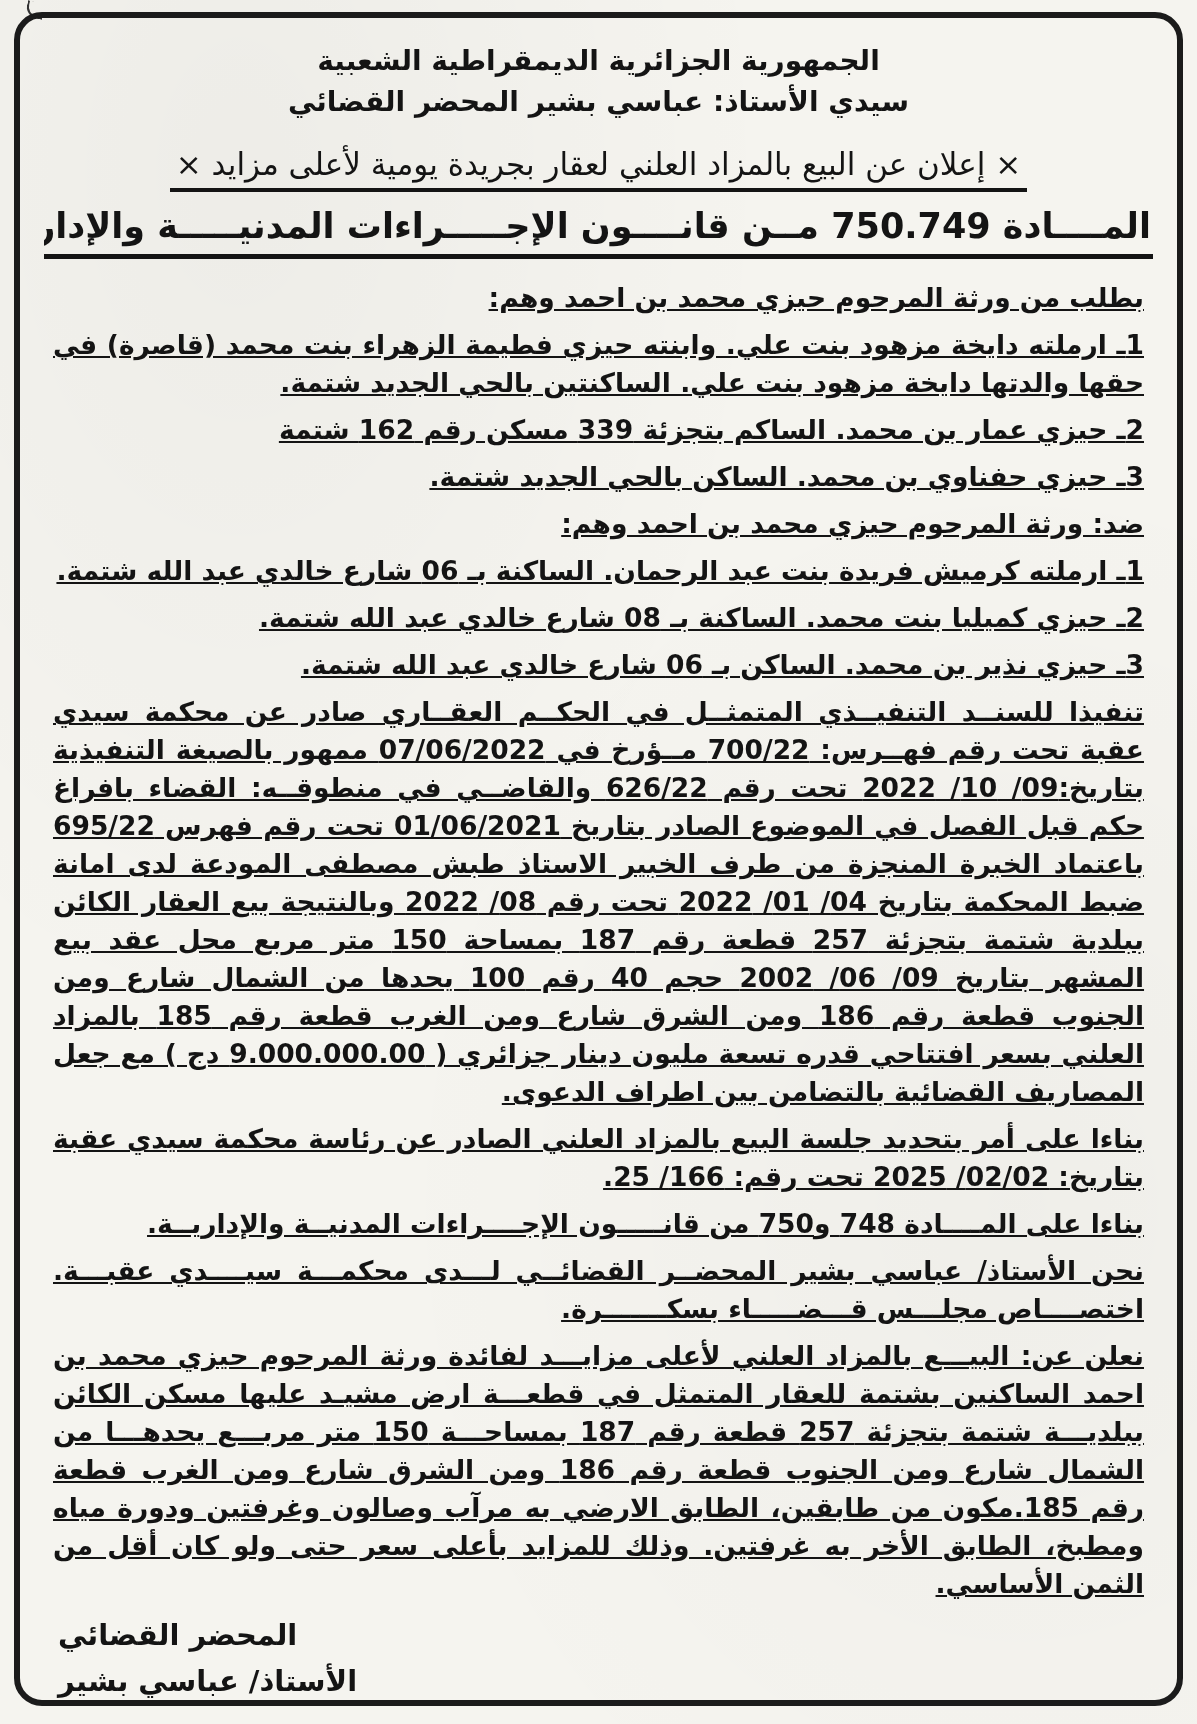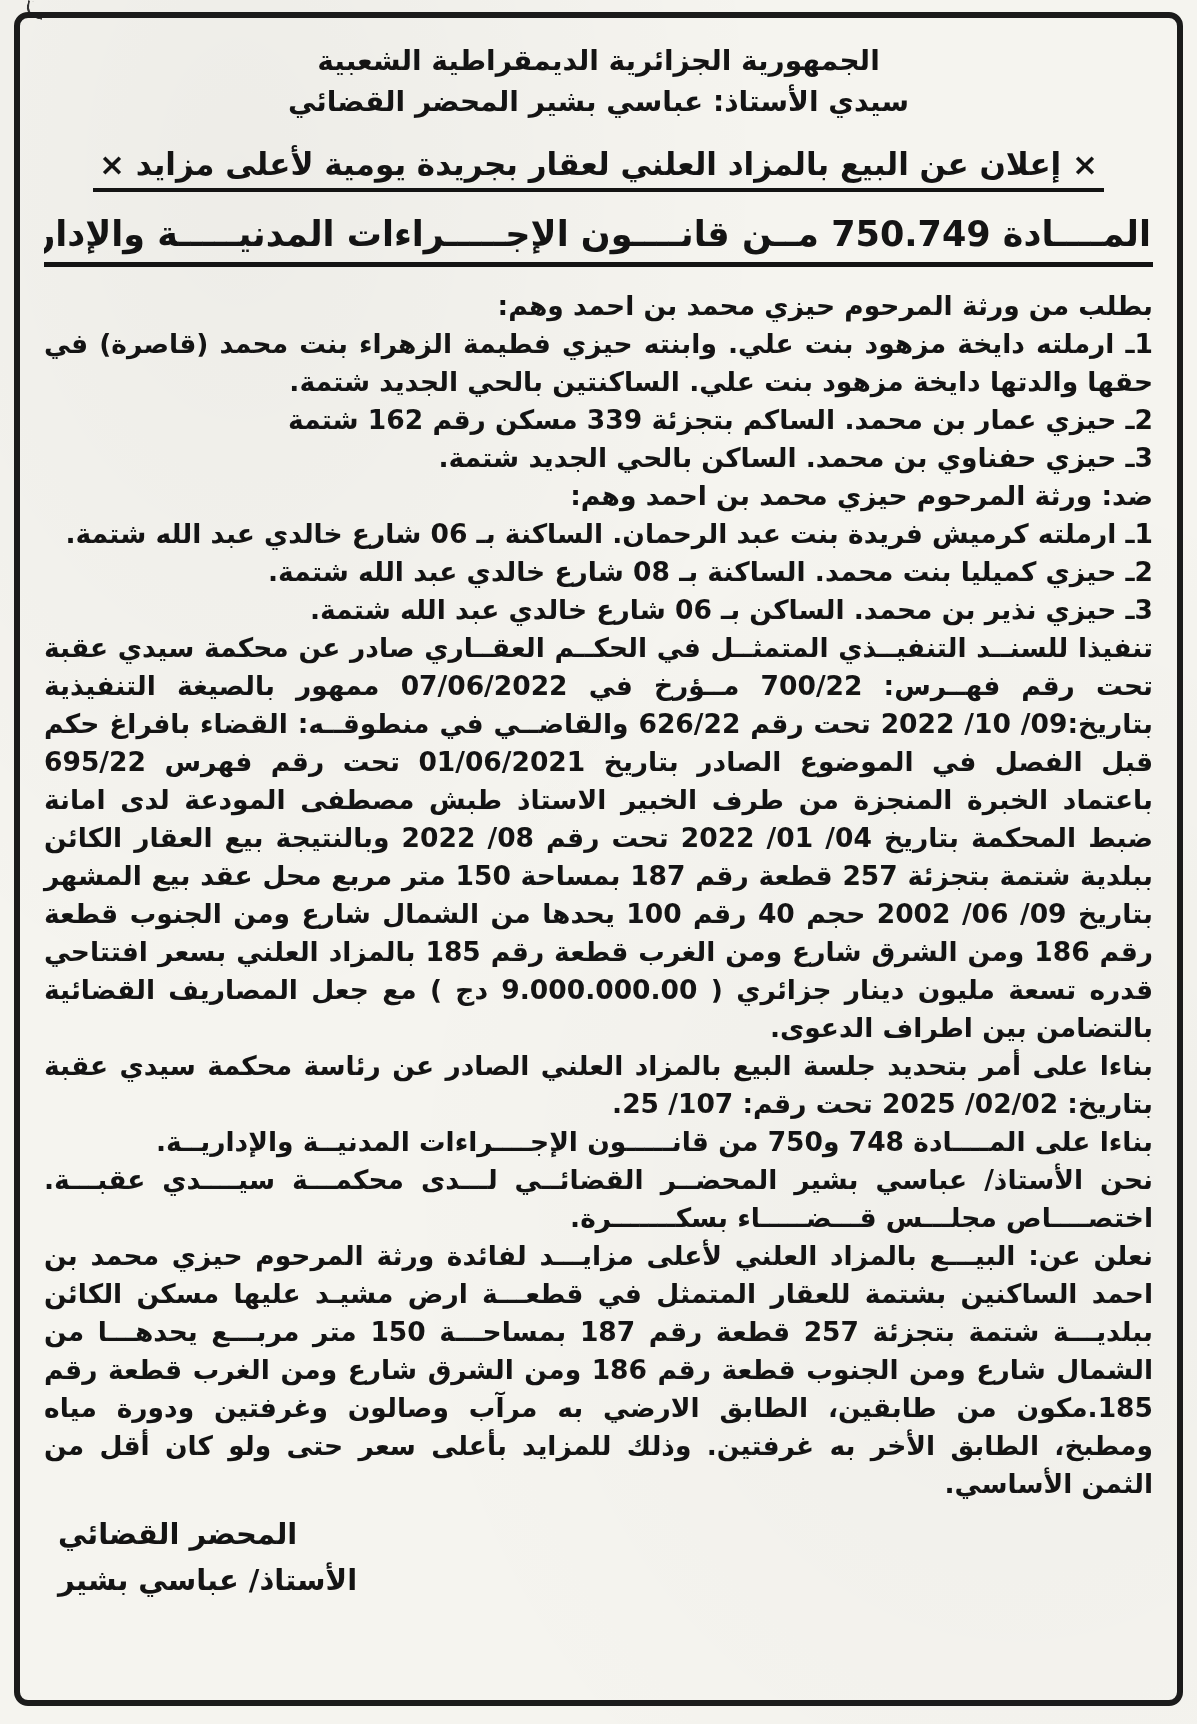--- a/index.html
+++ b/index.html
@@ -21,21 +21,21 @@
       #f5f4ef;
     color: #141414;
   }
   .frame {
     position: absolute;
     top: 12px;
     left: 14px;
     right: 14px;
     bottom: 18px;
     border: 6px solid #1b1b1b;
-    border-radius: 14px;
+    border-radius: 28px;
     box-sizing: border-box;
     padding: 22px 24px 10px 24px;
     overflow: hidden;
   }
   .scan-artifact {
     position: absolute;
     top: 2px;
     left: 26px;
     width: 16px;
     height: 14px;
@@ -47,23 +47,23 @@
   .header {
     text-align: center;
     font-weight: 700;
   }
   .header-line {
     font-size: 28px;
     line-height: 41px;
   }
   .title-1 {
     display: table;
-    margin: 24px auto 16px auto;
+    margin: 24px auto 8px auto;
     font-size: 31px;
-    font-weight: 700;
+    font-weight: 400;
     text-align: center;
     border-bottom: 4px solid #141414;
     padding: 0 6px 6px 6px;
   }
   .title-2 {
     font-size: 35px;
     font-weight: 700;
     border-bottom: 5px solid #141414;
     padding: 6px 2px 8px 2px;
     text-align: justify;
@@ -72,21 +72,21 @@
     overflow: hidden;
   }
   .body-text {
     margin-top: 20px;
     font-size: 26.5px;
     font-weight: 700;
     line-height: 38px;
     text-align: justify;
     text-align-last: right;
   }
-  .body-text p { margin: 0; }
+  .body-text p { margin: 9px; text-decoration: underline; }
   .signature {
     margin-top: 8px;
     text-align: left;
     font-size: 29px;
     font-weight: 700;
     line-height: 46px;
     padding-left: 14px;
   }
 </style>
 </head>
@@ -109,21 +109,21 @@
     <div class="body-text">
       <p>بطلب من ورثة المرحوم حيزي محمد بن احمد وهم:</p>
       <p>1ـ ارملته دايخة مزهود بنت علي. وابنته حيزي فطيمة الزهراء بنت محمد (قاصرة) في حقها والدتها دايخة مزهود بنت علي. الساكنتين بالحي الجديد شتمة.</p>
       <p>2ـ حيزي عمار بن محمد. الساكم بتجزئة 339 مسكن رقم 162 شتمة</p>
       <p>3ـ حيزي حفناوي بن محمد. الساكن بالحي الجديد شتمة.</p>
       <p>ضد: ورثة المرحوم حيزي محمد بن احمد وهم:</p>
       <p>1ـ ارملته كرميش فريدة بنت عبد الرحمان. الساكنة بـ 06 شارع خالدي عبد الله شتمة.</p>
       <p>2ـ حيزي كميليا بنت محمد. الساكنة بـ 08 شارع خالدي عبد الله شتمة.</p>
       <p>3ـ حيزي نذير بن محمد. الساكن بـ 06 شارع خالدي عبد الله شتمة.</p>
       <p>تنفيذا للسنــد التنفيــذي المتمثــل في الحكــم العقــاري صادر عن محكمة سيدي عقبة تحت رقم فهــرس: 700/22 مــؤرخ في 07/06/2022 ممهور بالصيغة التنفيذية بتاريخ:09/ 10/ 2022 تحت رقم 626/22 والقاضــي في منطوقــه: القضاء بافراغ حكم قبل الفصل في الموضوع الصادر بتاريخ 01/06/2021 تحت رقم فهرس 695/22 باعتماد الخبرة المنجزة من طرف الخبير الاستاذ طبش مصطفى المودعة لدى امانة ضبط المحكمة بتاريخ 04/ 01/ 2022 تحت رقم 08/ 2022 وبالنتيجة بيع العقار الكائن ببلدية شتمة بتجزئة 257 قطعة رقم 187 بمساحة 150 متر مربع محل عقد بيع المشهر بتاريخ 09/ 06/ 2002 حجم 40 رقم 100 يحدها من الشمال شارع ومن الجنوب قطعة رقم 186 ومن الشرق شارع ومن الغرب قطعة رقم 185 بالمزاد العلني بسعر افتتاحي قدره تسعة مليون دينار جزائري ( 9.000.000.00 دج ) مع جعل المصاريف القضائية بالتضامن بين اطراف الدعوى.</p>
-      <p>بناءا على أمر بتحديد جلسة البيع بالمزاد العلني الصادر عن رئاسة محكمة سيدي عقبة بتاريخ: 02/02/ 2025 تحت رقم: 107/ 25.</p>
+      <p>بناءا على أمر بتحديد جلسة البيع بالمزاد العلني الصادر عن رئاسة محكمة سيدي عقبة بتاريخ: 02/02/ 2025 تحت رقم: 166/ 25.</p>
       <p>بناءا على المــــادة 748 و750 من قانـــــون الإجــــراءات المدنيــة والإداريــة.</p>
       <p>نحن الأستاذ/ عباسي بشير المحضــر القضائــي لـــدى محكمـــة سيــــدي عقبـــة. اختصــــاص مجلـــس قـــضـــــاء بسكـــــــرة.</p>
       <p>نعلن عن: البيـــع بالمزاد العلني لأعلى مزايـــد لفائدة ورثة المرحوم حيزي محمد بن احمد الساكنين بشتمة للعقار المتمثل في قطعـــة ارض مشيـد عليها مسكن الكائن ببلديـــة شتمة بتجزئة 257 قطعة رقم 187 بمساحـــة 150 متر مربـــع يحدهـــا من الشمال شارع ومن الجنوب قطعة رقم 186 ومن الشرق شارع ومن الغرب قطعة رقم 185.مكون من طابقين، الطابق الارضي به مرآب وصالون وغرفتين ودورة مياه ومطبخ، الطابق الأخر به غرفتين. وذلك للمزايد بأعلى سعر حتى ولو كان أقل من الثمن الأساسي.</p>
     </div>
 
     <div class="signature">
       <div>المحضر القضائي</div>
       <div>الأستاذ/ عباسي بشير</div>
     </div>
 

